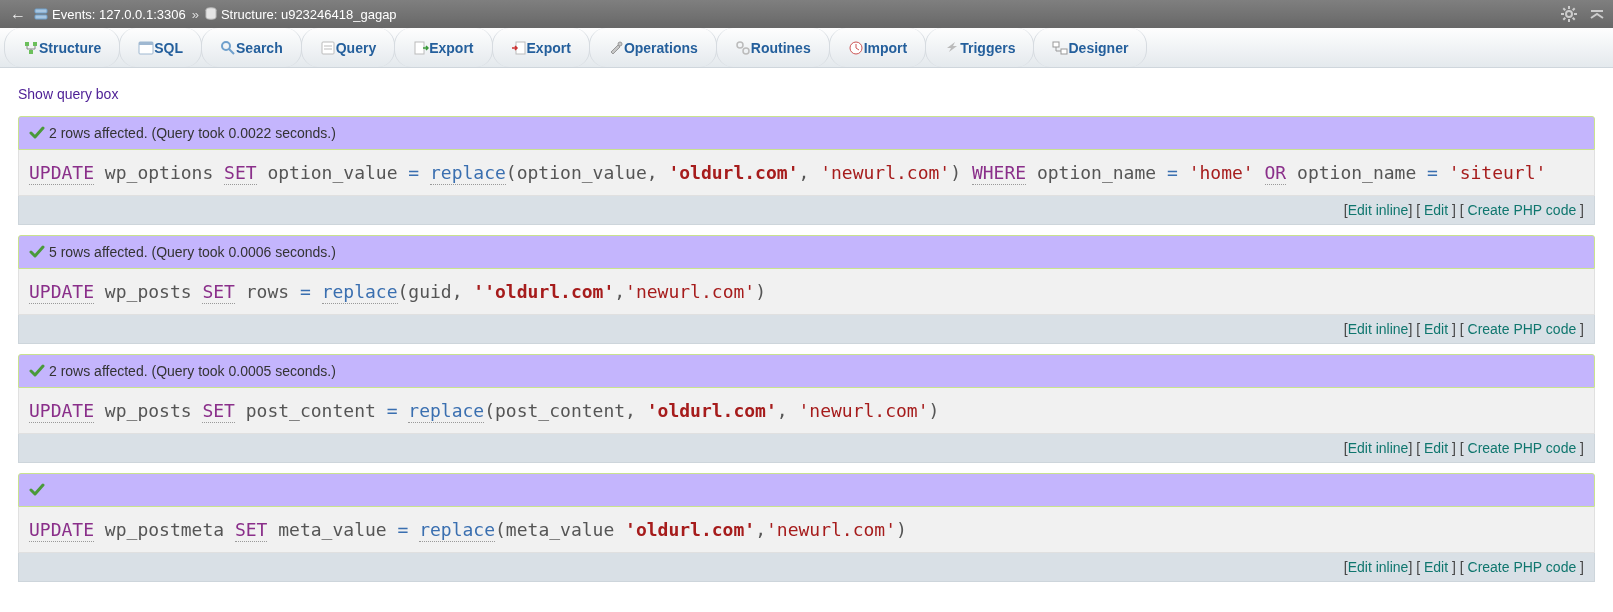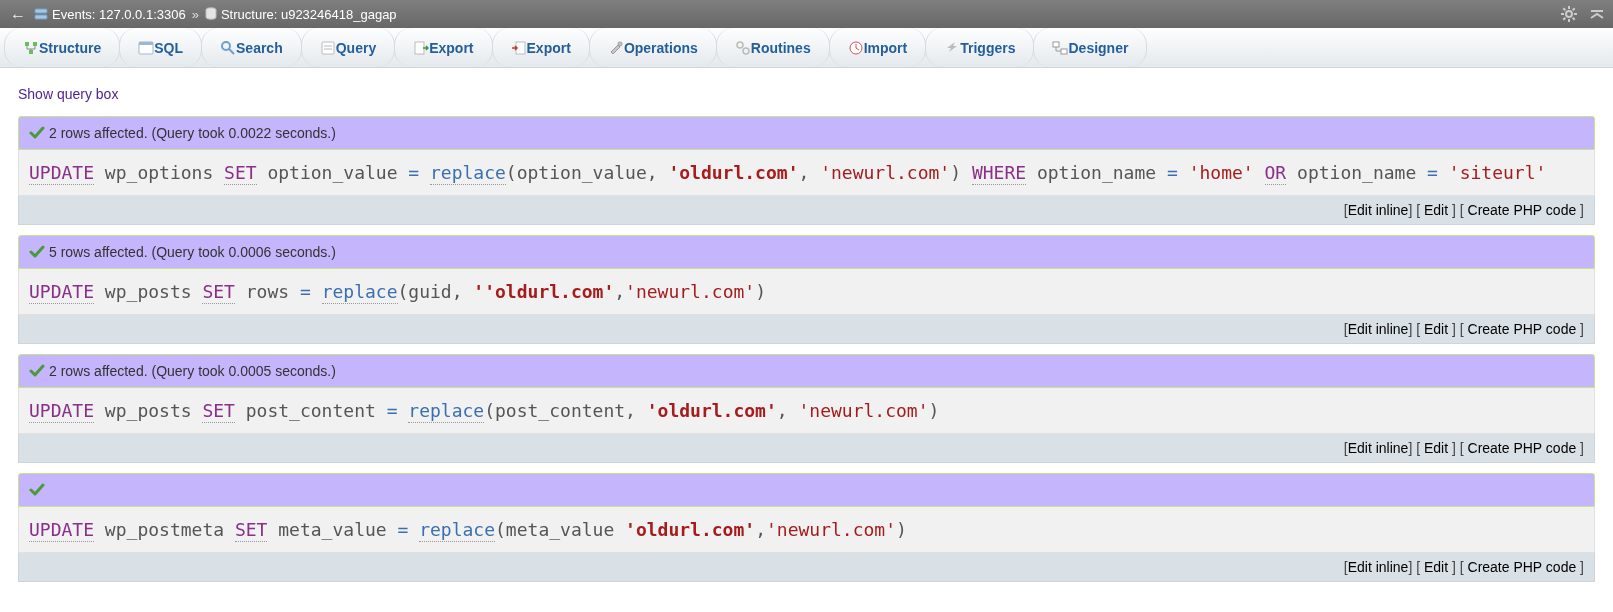--- a/index.html
+++ b/index.html
@@ -112,21 +112,21 @@
   .actions-bar {
     background: #d9e0e6;
     border: 1px solid #cdd5db;
     border-top: none;
     text-align: right;
     padding: 6px 10px;
     font-size: 14px;
     color: #444;
   }
   .actions-bar a {
-    color: #000000;
+    color: #0f766e;
     text-decoration: none;
     cursor: pointer;
   }
   .sql-box .kw { color: #8a2f8a; border-bottom: 1px dotted #999; padding-bottom:1px;}
   .sql-box .fn { color: #3a6fb0; border-bottom: 1px dotted #999; padding-bottom:1px;}
   .sql-box .str-b { color: #a61c1c; font-weight: bold; }
   .sql-box .str { color: #a61c1c; }
   .sql-box .op { color: #3a6fb0; }
   .check-icon svg { display:block; }
 </style>

